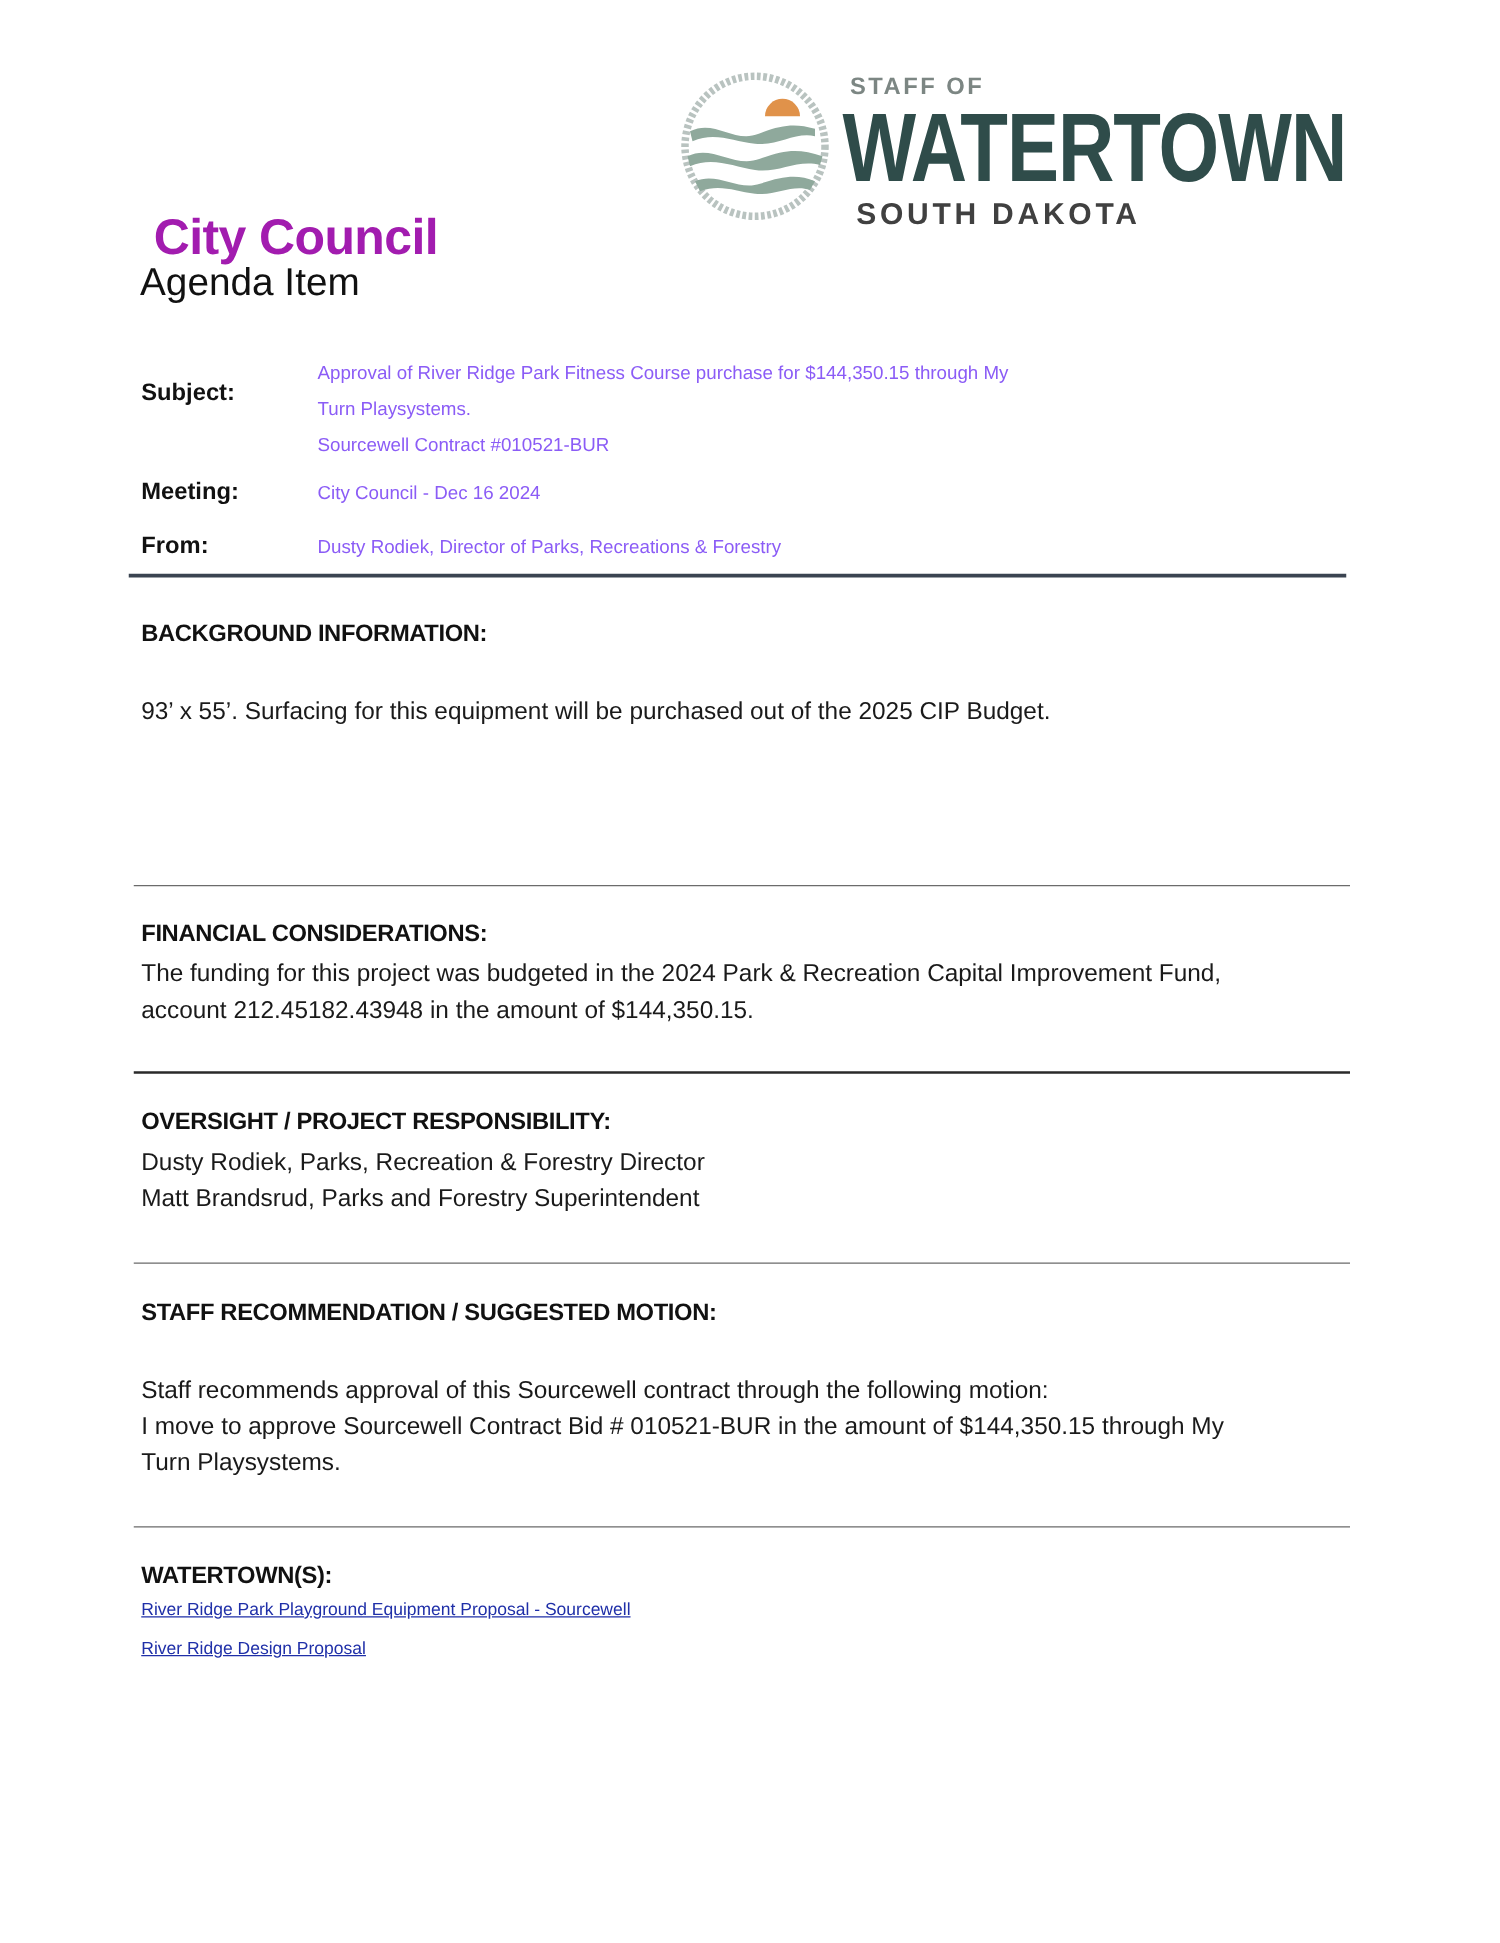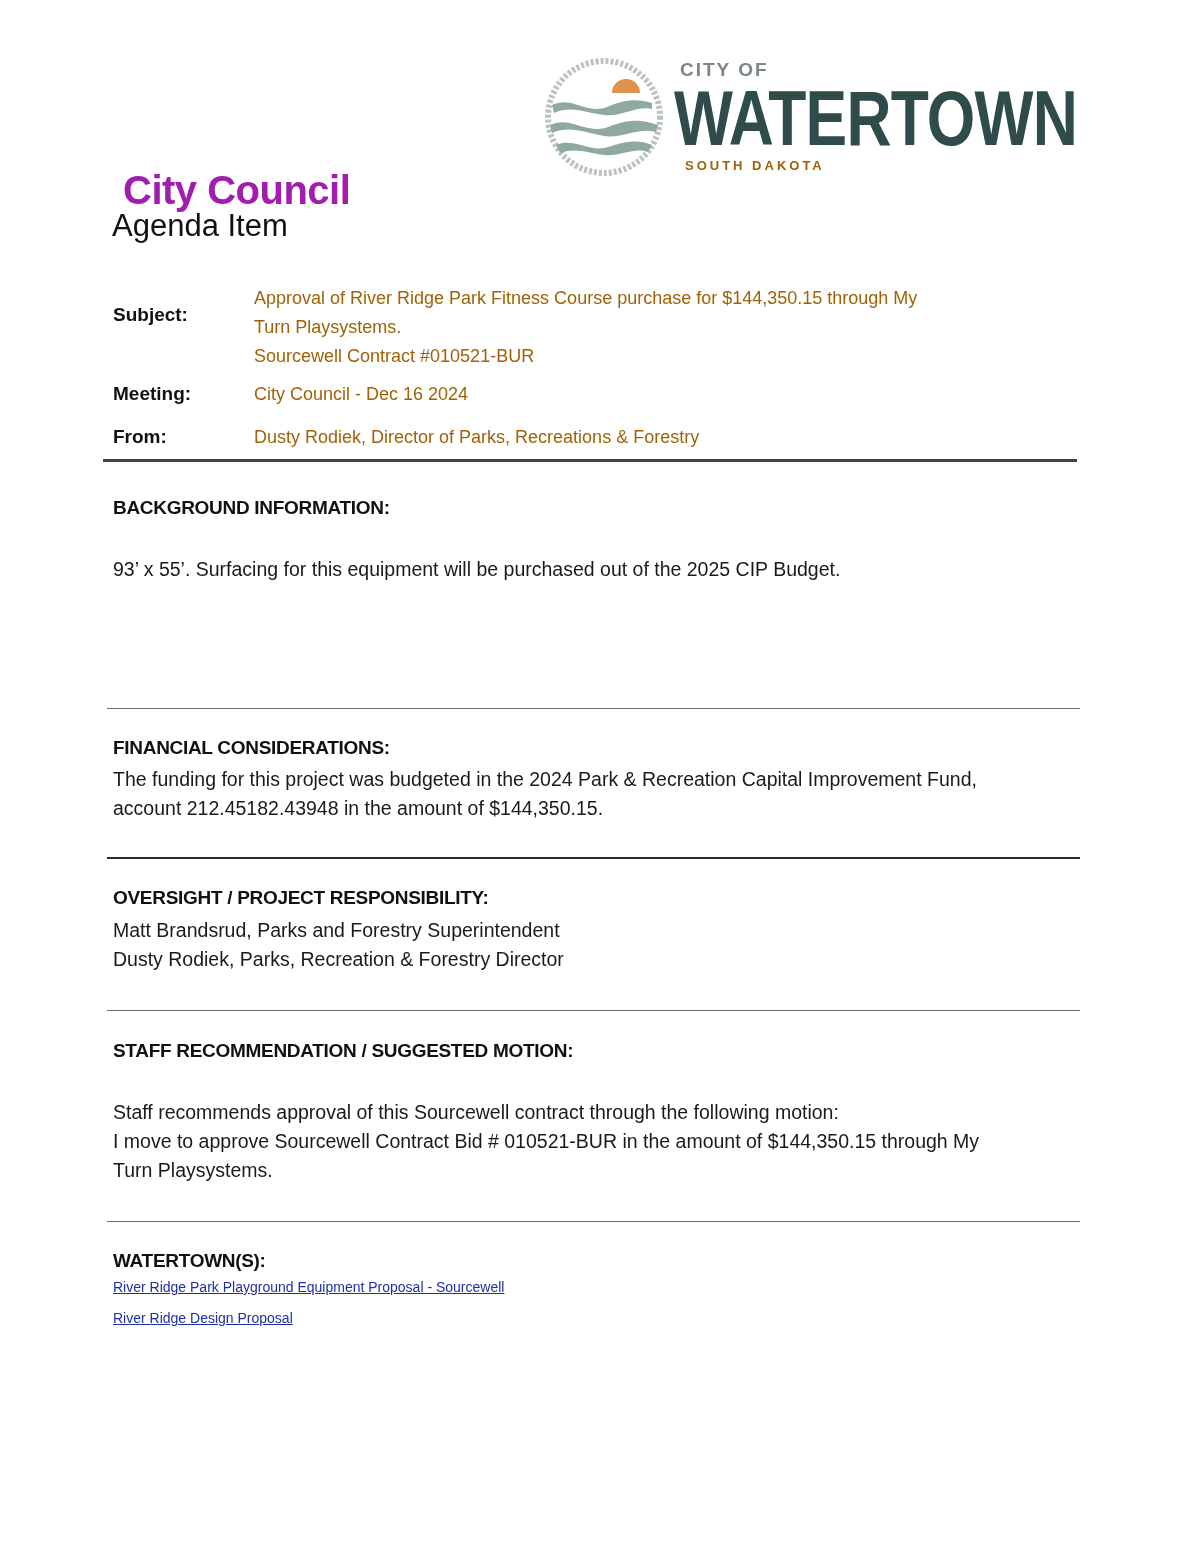--- a/index.html
+++ b/index.html
@@ -18,30 +18,30 @@
       font-size: 19px; letter-spacing: 2px; font-weight: bold; color: #7c8683;
     }
     .logo-watertown {
       position: absolute; left: 134px; top: 18px;
       font-size: 78px; font-weight: bold; color: #2f4c4a; letter-spacing: -1px;
       transform: scaleX(0.80); transform-origin: left top;
       font-family: "Liberation Sans", "DejaVu Sans", sans-serif;
     }
     .logo-sd {
       position: absolute; left: 145px; top: 103px;
-      font-size: 13px; letter-spacing: 3px; font-weight: bold; color: #a16207;
+      font-size: 24px; letter-spacing: 3px; font-weight: bold; color: #404040;
     }
 
     
     .title-cc { left: 123px; top: 168px; font-size: 40px; font-weight: bold; color: #a21caf; letter-spacing: -0.5px; }
     .title-ai { left: 112px; top: 208px; font-size: 31px; font-weight: normal; color: #111; }
 
     
     .meta-label { left: 113px; font-size: 19px; font-weight: bold; color: #111; }
-    .meta-value { left: 254px; font-size: 18px; color: #a16207; line-height: 29px; width: 820px; }
+    .meta-value { left: 254px; font-size: 15px; color: #8b5cf6; line-height: 29px; width: 820px; }
 
     .rule-thick { left: 103px; width: 974px; height: 3px; background: #3b4451; }
     .rule { left: 107px; width: 973px; height: 1px; background: #6b6b6b; }
     .rule-dark { left: 107px; width: 973px; height: 2px; background: #2a2a2a; }
 
     .section-head { left: 113px; font-size: 19px; font-weight: bold; color: #111; letter-spacing: -0.3px; }
     .para { left: 113px; width: 990px; font-size: 19.5px; line-height: 29px; color: #1a1a1a; }
     .link {
       left: 113px; font-size: 14px; color: #1f2fa8; text-decoration: underline; cursor: pointer;
     }
@@ -50,21 +50,21 @@
 <body>
 
 <div class="abs logo">
   <svg class="logo-seal" viewBox="0 0 124 124">
     <circle cx="62" cy="62" r="56" fill="none" stroke="#b9c3c0" stroke-width="6" stroke-dasharray="3 2"></circle>
     <path d="M70 38 a14 14 0 0 1 28 0 z" fill="#e0924a"></path>
     <path d="M10 50 C30 40, 45 60, 65 52 S95 44, 110 48 L110 54 C95 50, 80 62, 62 60 S30 50, 12 58 Z" fill="#8fa99c"></path>
     <path d="M8 70 C28 60, 45 80, 66 72 S98 64, 116 70 L114 77 C96 72, 80 84, 62 81 S28 70, 10 78 Z" fill="#8fa99c"></path>
     <path d="M14 90 C32 82, 48 98, 66 92 S96 84, 110 90 L106 97 C92 92, 78 102, 62 100 S34 92, 18 98 Z" fill="#8fa99c"></path>
   </svg>
-  <div class="logo-city-of">CITY OF</div>
+  <div class="logo-city-of">STAFF OF</div>
   <div class="logo-watertown">WATERTOWN</div>
   <div class="logo-sd">SOUTH DAKOTA</div>
 </div>
 
 <div class="abs title-cc">City Council</div>
 <div class="abs title-ai">Agenda Item</div>
 
 <div class="abs meta-label" style="top:304px">Subject:</div>
 <div class="abs meta-value" style="top:284px">
   <div>Approval of River Ridge Park Fitness Course purchase for $144,350.15 through My</div>
@@ -90,22 +90,22 @@
 <div class="abs section-head" style="top:737px">FINANCIAL CONSIDERATIONS:</div>
 <div class="abs para" style="top:765px">
   <div>The funding for this project was budgeted in the 2024 Park &amp; Recreation Capital Improvement Fund,</div>
   <div>account 212.45182.43948 in the amount of $144,350.15.</div>
 </div>
 
 <div class="abs rule-dark" style="top:857px"></div>
 
 <div class="abs section-head" style="top:887px">OVERSIGHT / PROJECT RESPONSIBILITY:</div>
 <div class="abs para" style="top:916px">
+  <div>Dusty Rodiek, Parks, Recreation &amp; Forestry Director</div>
   <div>Matt Brandsrud, Parks and Forestry Superintendent</div>
-  <div>Dusty Rodiek, Parks, Recreation &amp; Forestry Director</div>
 </div>
 
 <div class="abs rule" style="top:1010px"></div>
 
 <div class="abs section-head" style="top:1040px">STAFF RECOMMENDATION / SUGGESTED MOTION:</div>
 <div class="abs para" style="top:1098px">
   <div>Staff recommends approval of this Sourcewell contract through the following motion:</div>
   <div>I move to approve Sourcewell Contract Bid # 010521-BUR in the amount of $144,350.15 through My</div>
   <div>Turn Playsystems.</div>
 </div>

